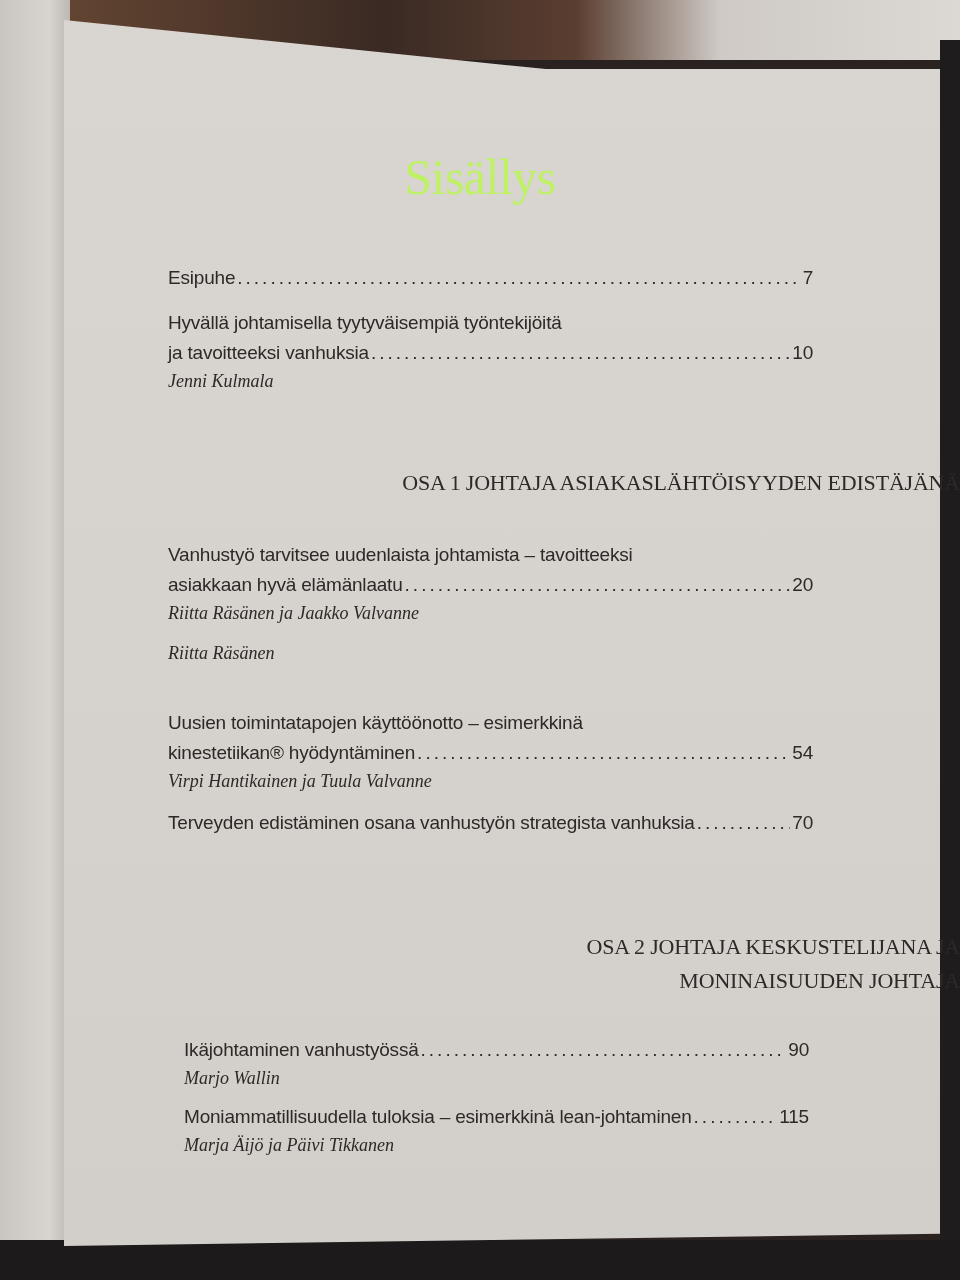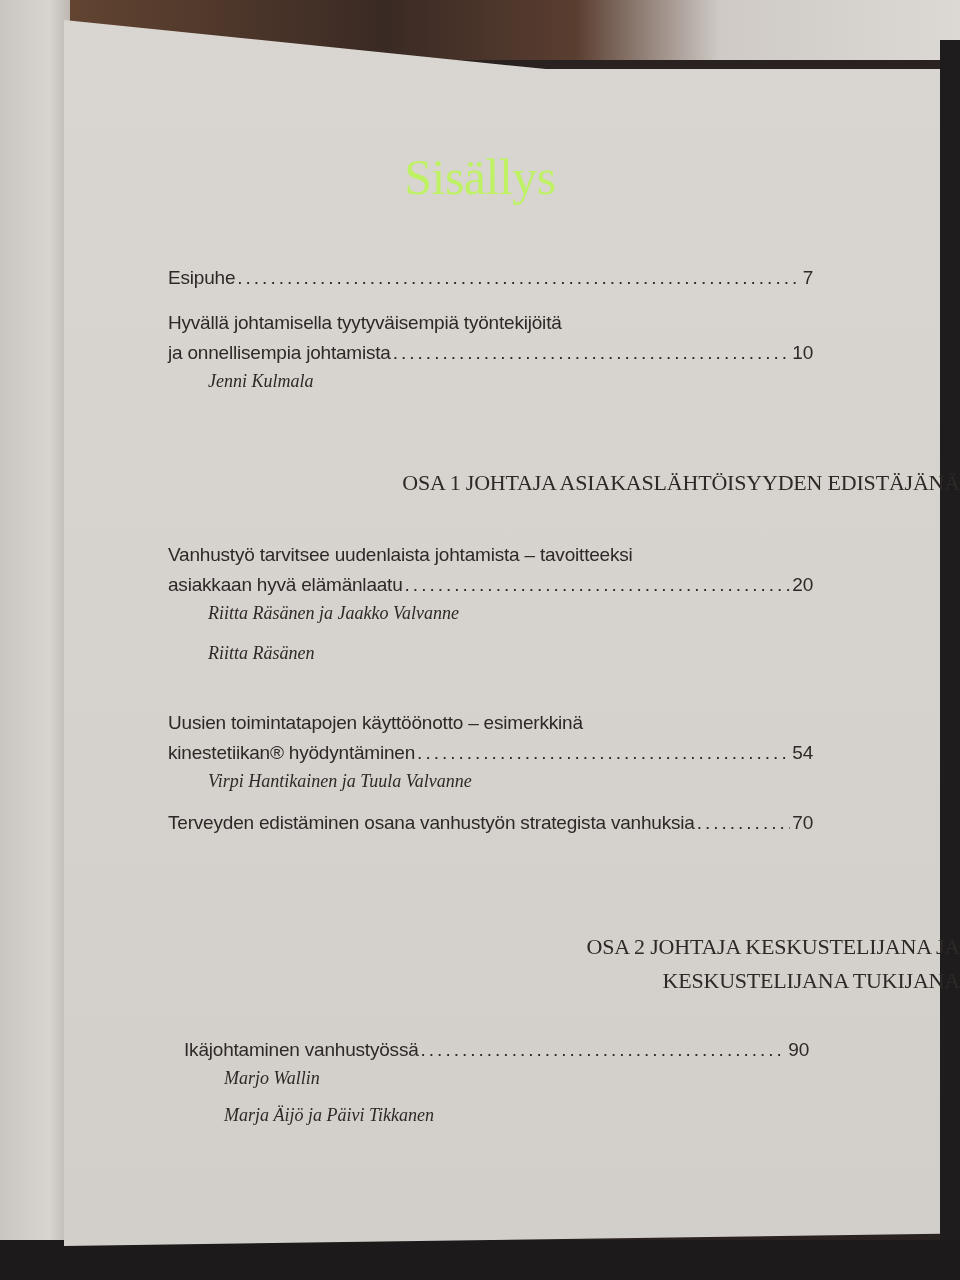--- a/index.html
+++ b/index.html
@@ -44,21 +44,21 @@
   .line .dots {
     flex:1; overflow:hidden; white-space:nowrap; margin:0 2px;
     letter-spacing:3px;
   }
   .line .dots::before {
     content:"........................................................................................................................................................";
   }
   .line .pg { white-space:nowrap; }
   .author {
     font-family:"Liberation Serif", serif; font-style:italic; font-size:18px;
-    line-height:26px; color:#2d2926;margin-left:40px;
+    line-height:26px; color:#2d2926;
   }
   .section {
     position:absolute; left:0; width:960px; text-align:right;
     font-family:"Liberation Serif", serif; font-size:22px; color:#2d2926;
     line-height:34px; letter-spacing:-0.2px;
   }
 </style>
 </head>
 <body>
 
@@ -76,21 +76,21 @@
     <span class="dots"></span>
     <span class="pg">7</span>
   </div>
 </div>
 
 <div class="entry" style="top:308px;">
   <div class="line">
     <span class="txt">Hyvällä johtamisella tyytyväisempiä työntekijöitä</span>
   </div>
   <div class="line">
-    <span class="txt">ja onnellisempia johtamista</span>
+    <span class="txt">ja tavoitteeksi vanhuksia</span>
     <span class="dots"></span>
     <span class="pg">10</span>
   </div>
   <div class="author">Jenni Kulmala</div>
 </div>
 
 <div class="section" style="top:466px;">
   <div>OSA 1 JOHTAJA ASIAKASLÄHTÖISYYDEN EDISTÄJÄNÄ</div>
 </div>
 
@@ -125,27 +125,32 @@
 <div class="entry" style="top:808px;">
   <div class="line">
     <span class="txt">Terveyden edistäminen osana vanhustyön strategista vanhuksia</span>
     <span class="dots"></span>
     <span class="pg">70</span>
   </div>
 </div>
 
 <div class="section" style="top:930px;">
   <div>OSA 2 JOHTAJA KESKUSTELIJANA JA</div>
-  <div>KESKUSTELIJANA TUKIJANA</div>
+  <div>MONINAISUUDEN JOHTAJA</div>
 </div>
 
 <div class="entry" style="top:1035px; left:184px; width:625px;">
   <div class="line">
     <span class="txt">Ikäjohtaminen vanhustyössä</span>
     <span class="dots"></span>
     <span class="pg">90</span>
   </div>
   <div class="author">Marjo Wallin</div>
 </div>
 
 <div class="entry" style="top:1102px; left:184px; width:625px;">
+  <div class="line">
+    <span class="txt">Moniammatillisuudella tuloksia – esimerkkinä lean-johtaminen</span>
+    <span class="dots"></span>
+    <span class="pg">115</span>
+  </div>
   <div class="author">Marja Äijö ja Päivi Tikkanen</div>
 </div>
 
 </body></html>

